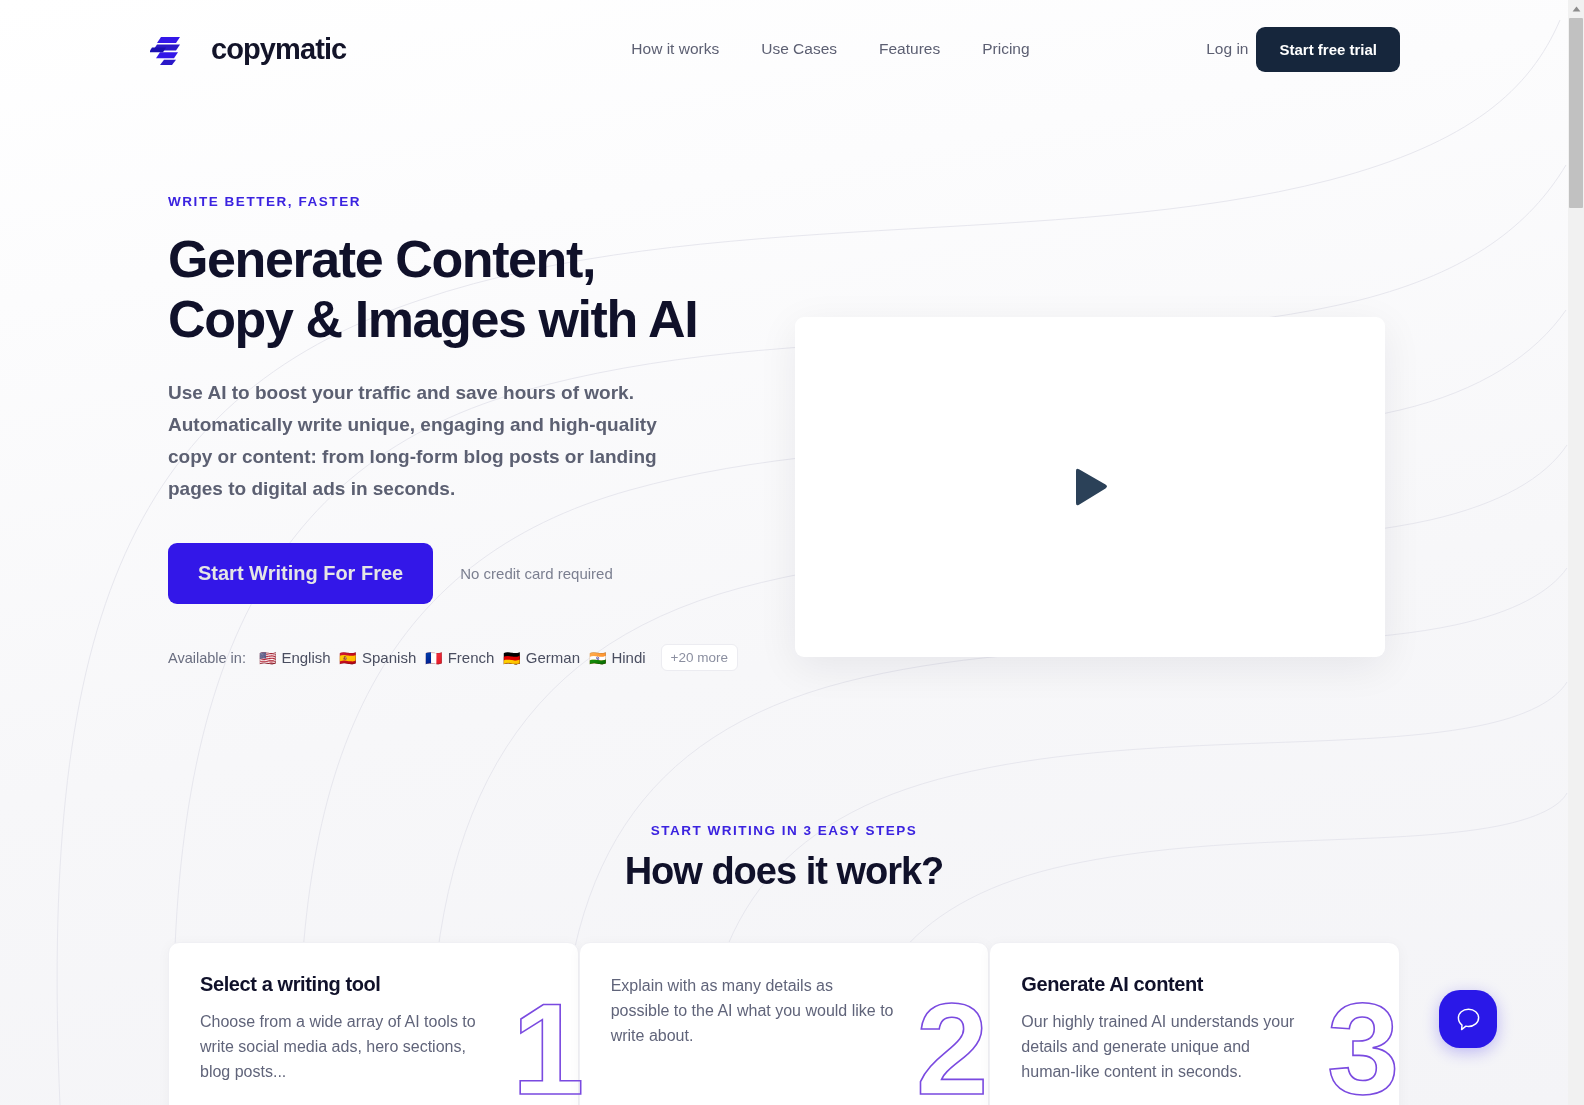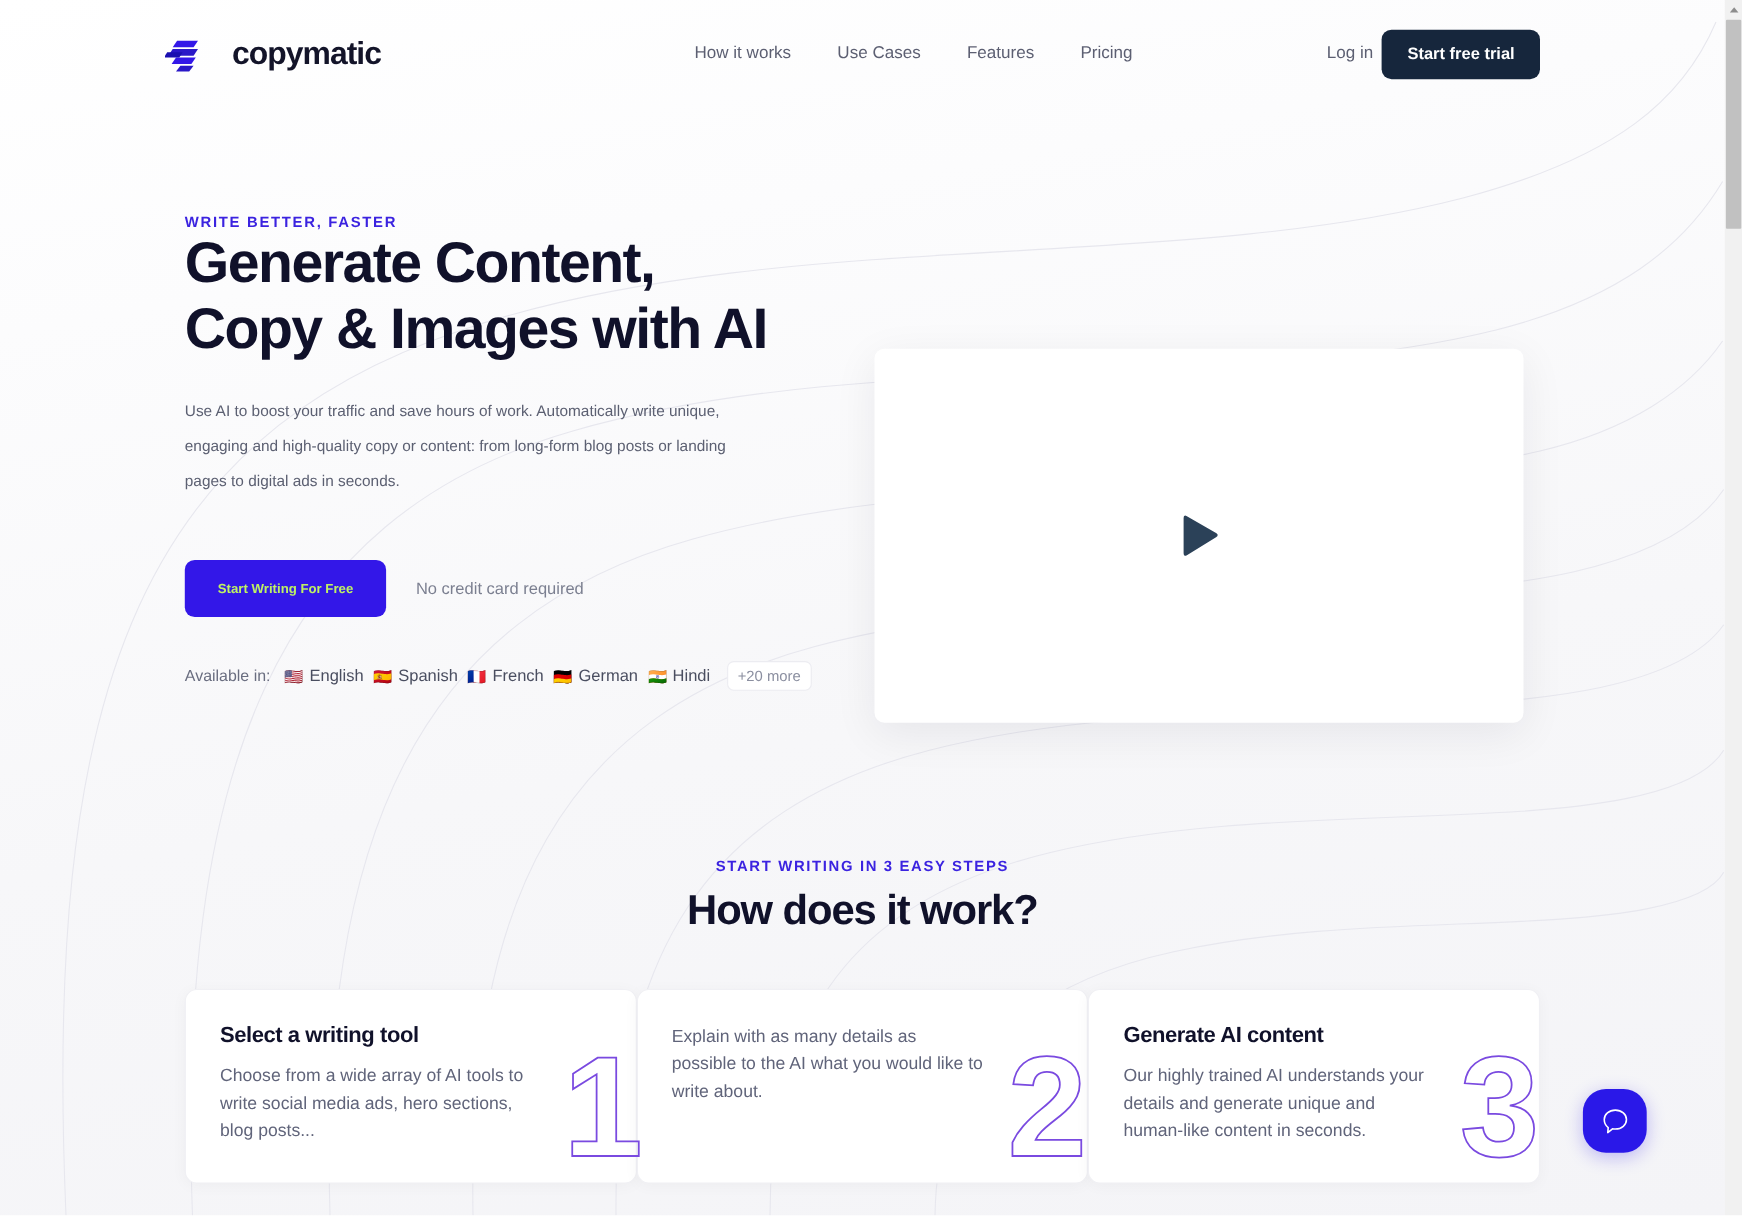--- a/index.html
+++ b/index.html
@@ -108,49 +108,51 @@
   }
 
   #hero-left { width: 600px; flex: none; }
 
   #eyebrow {
     font-size: 13.5px;
     font-weight: bold;
     letter-spacing: 1.55px;
     color: #3b23e0;
     text-transform: uppercase;
+    margin-bottom: 20px;
   }
 
   #hero-title {
     font-size: 52px;
     line-height: 60px;
     font-weight: bold;
     letter-spacing: -1.4px;
     color: #10112a;
     margin-bottom: 28px;
   }
 
   #hero-sub {
-    font-size: 14px;
+    font-size: 19px;
     line-height: 32px;
     color: #5c6072;
     max-width: 525px;
-    margin-bottom: 56px;
+    margin-bottom: 38px;
+    font-weight: bold;
   }
 
   #cta-row {
     display: flex;
     align-items: center;
     gap: 27px;
     margin-bottom: 40px;
   }
   #cta-btn {
     background: #3317e8;
-    color: #bef264;
-    font-size: 12px;
+    color: #e5e5e5;
+    font-size: 20px;
     font-weight: bold;
     border: none;
     border-radius: 9px;
     padding: 19px 30px;
     cursor: pointer;
     font-family: "Liberation Sans", sans-serif;
   }
   #cta-note { font-size: 15px; color: #7b7f90; }
 
   #langs {

